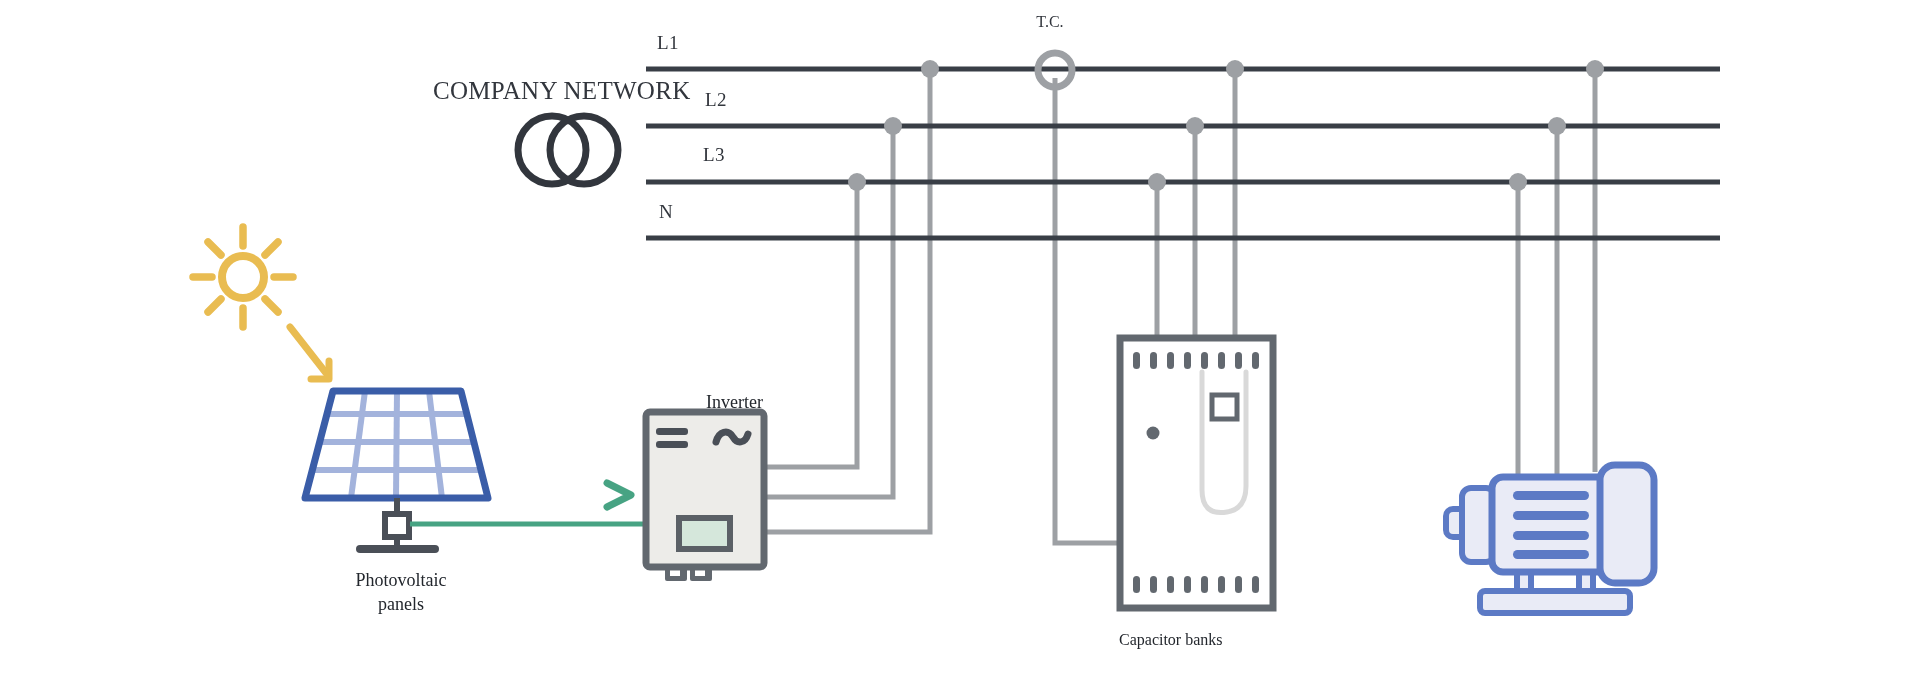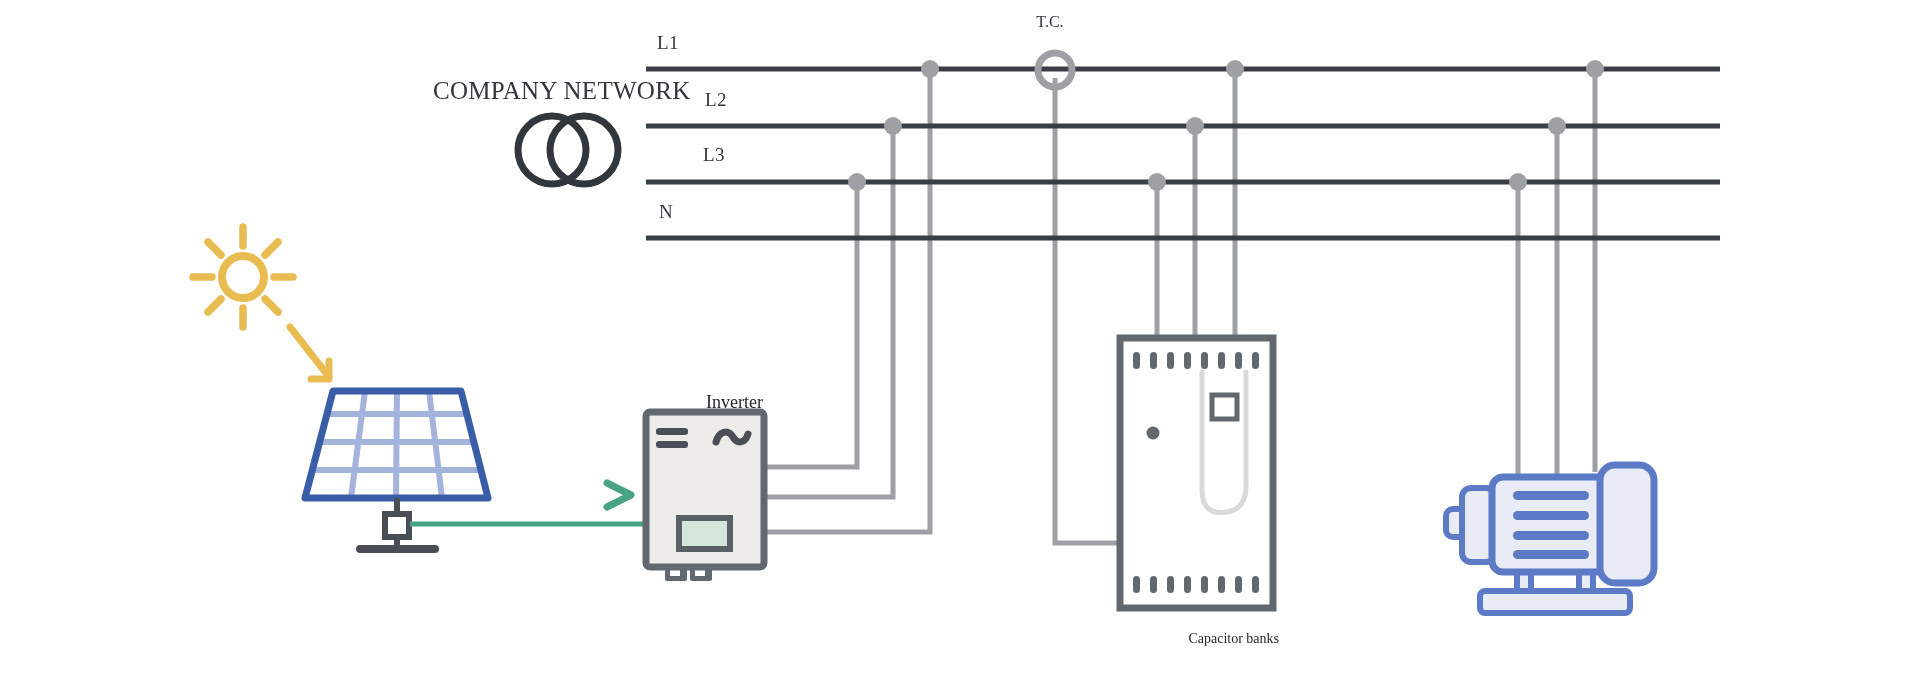--- a/index.html
+++ b/index.html
@@ -5,21 +5,21 @@
   html,body{margin:0;padding:0;background:#ffffff;}
   .stage{position:relative;width:1920px;height:696px;background:#ffffff;overflow:hidden;
          font-family:"Liberation Sans",sans-serif;}
   .diagram-canvas{position:absolute;left:0;top:0;}
   .label{position:absolute;color:#32363d;white-space:nowrap;line-height:1.05;font-family:Liberation Serif, serif;}
   .bus-label{font-size:19px;font-weight:400;letter-spacing:0.5px;}
   .network-label{left:433px;top:78px;width:200px;text-align:center;font-size:25px;letter-spacing:0.3px;}
   .tc-label{left:1027px;top:14px;width:46px;text-align:center;font-size:16px;}
   .inverter-label{left:643px;top:377px;width:120px;text-align:right;font-size:18px;color:#23272d;margin-top:16px;}
   .pv-label{left:321px;top:568px;width:160px;text-align:center;font-size:18px;line-height:24px;color:#23272d;}
-  .cap-label{left:1119px;top:632px;width:160px;text-align:right;font-size:14px;color:#23272d;}
+  .cap-label{left:1119px;top:632px;width:160px;text-align:left;font-size:16px;color:#23272d;}
   .l1-label{left:657px;top:33px;}
   .l2-label{left:657px;top:90px;margin-left:48px;}
   .l3-label{left:657px;top:145px;margin-left:46px;}
   .n-label{left:659px;top:202px;}
 </style>
 </head>
 <body>
 
 <div class="stage">
 
@@ -163,15 +163,19 @@
 
   <div class="label bus-label l1-label">L1</div>
   <div class="label bus-label l2-label">L2</div>
   <div class="label bus-label l3-label">L3</div>
   <div class="label bus-label n-label">N</div>
 
   <div class="label tc-label">T.C.</div>
 
   <div class="label inverter-label">Inverter</div>
 
+  <div class="label pv-label">
+    <span style="display:block">Photovoltaic</span>
+    <span style="display:block">panels</span>
+  </div>
 
   <div class="label cap-label">Capacitor banks</div>
 </div>
 
 </body></html>

